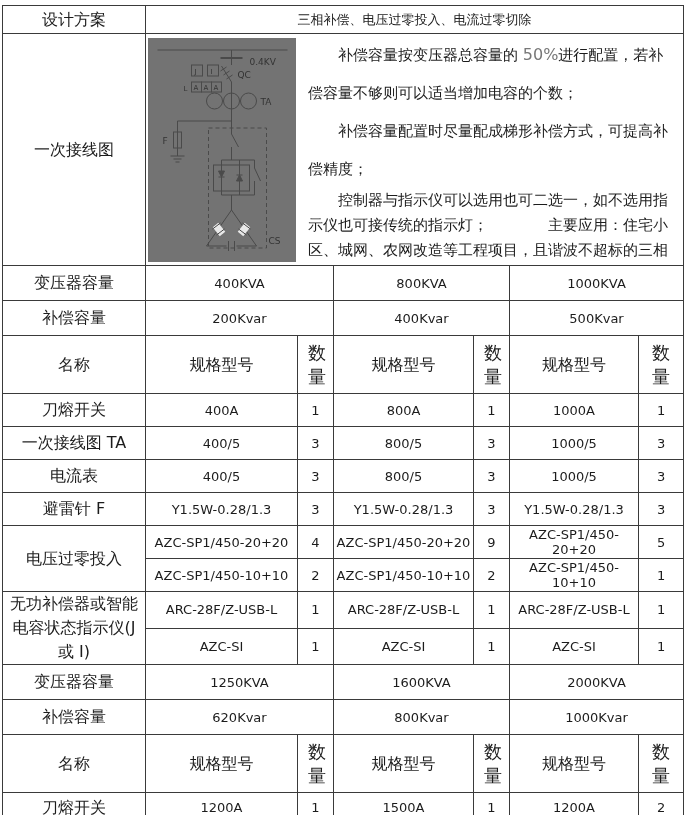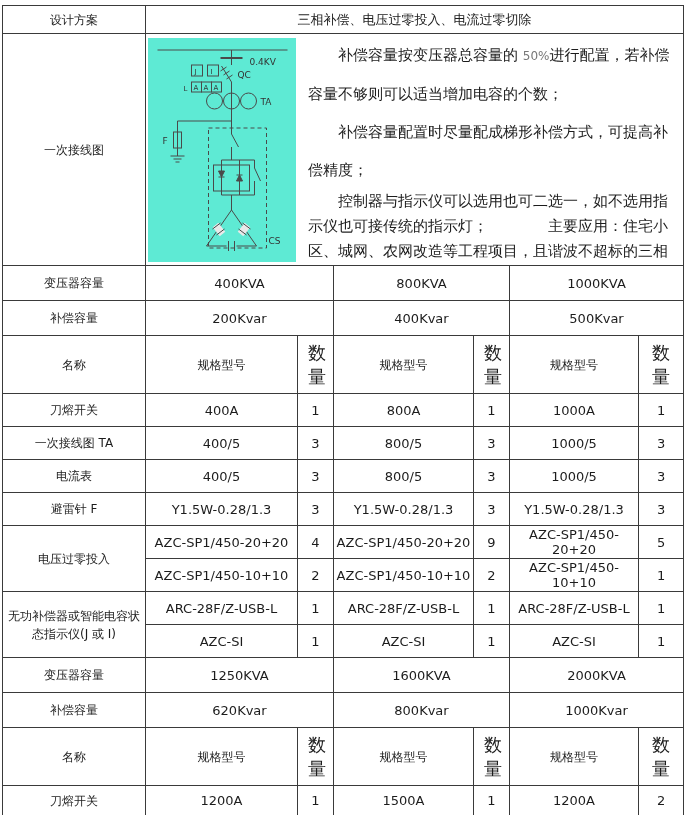--- a/index.html
+++ b/index.html
@@ -8,40 +8,40 @@
     font-family:"DejaVu Sans","Liberation Sans",sans-serif;color:#1c1c1c;
   }
   table{
     border-collapse:collapse;table-layout:fixed;width:681px;
     margin:5px 0 0 2px;
   }
   td{
     border:1px solid #3a3a3a;text-align:center;vertical-align:middle;
     padding:0 2px;font-size:13px;overflow:hidden;
   }
-  .lbl{font-size:12px;line-height:1.5;}
+  .lbl{font-size:16px;line-height:1.5;}
   .val{font-size:13px;}
   .qtyh{
     font-size:18px;word-break:break-all;line-height:24px;padding:0 10px;
   }
   tr.r28{height:28px} tr.r232{height:232px} tr.r35{height:35px}
   tr.r58{height:58px} tr.r33{height:33px} tr.r30{height:30px}
   .wiring-td{padding:0;}
   .wiring-flex{display:flex;height:230px;align-items:flex-start;}
   .diagram{
-    flex:0 0 148px;width:148px;height:224px;background:#5eead4;
+    flex:0 0 148px;width:148px;height:224px;background:#737373;
     margin:3px 0 0 2px;
   }
   .notes{
     flex:1;text-align:left;padding:1px 8px 0 12px;font-size:15px;
   }
   .notes p{margin:0;text-indent:2em;}
   .lh38{line-height:38px;}
   .lh25{line-height:25px;}
-  .pct{font-size:12px;color:#777;}
+  .pct{font-size:16px;color:#777;}
   svg text{fill:#333;font-family:"DejaVu Sans","Liberation Sans",sans-serif;}
 </style>
 </head>
 <body>
 
 <table>
   <colgroup>
     <col style="width:143px">
       <col style="width:152px">
       <col style="width:36px">

